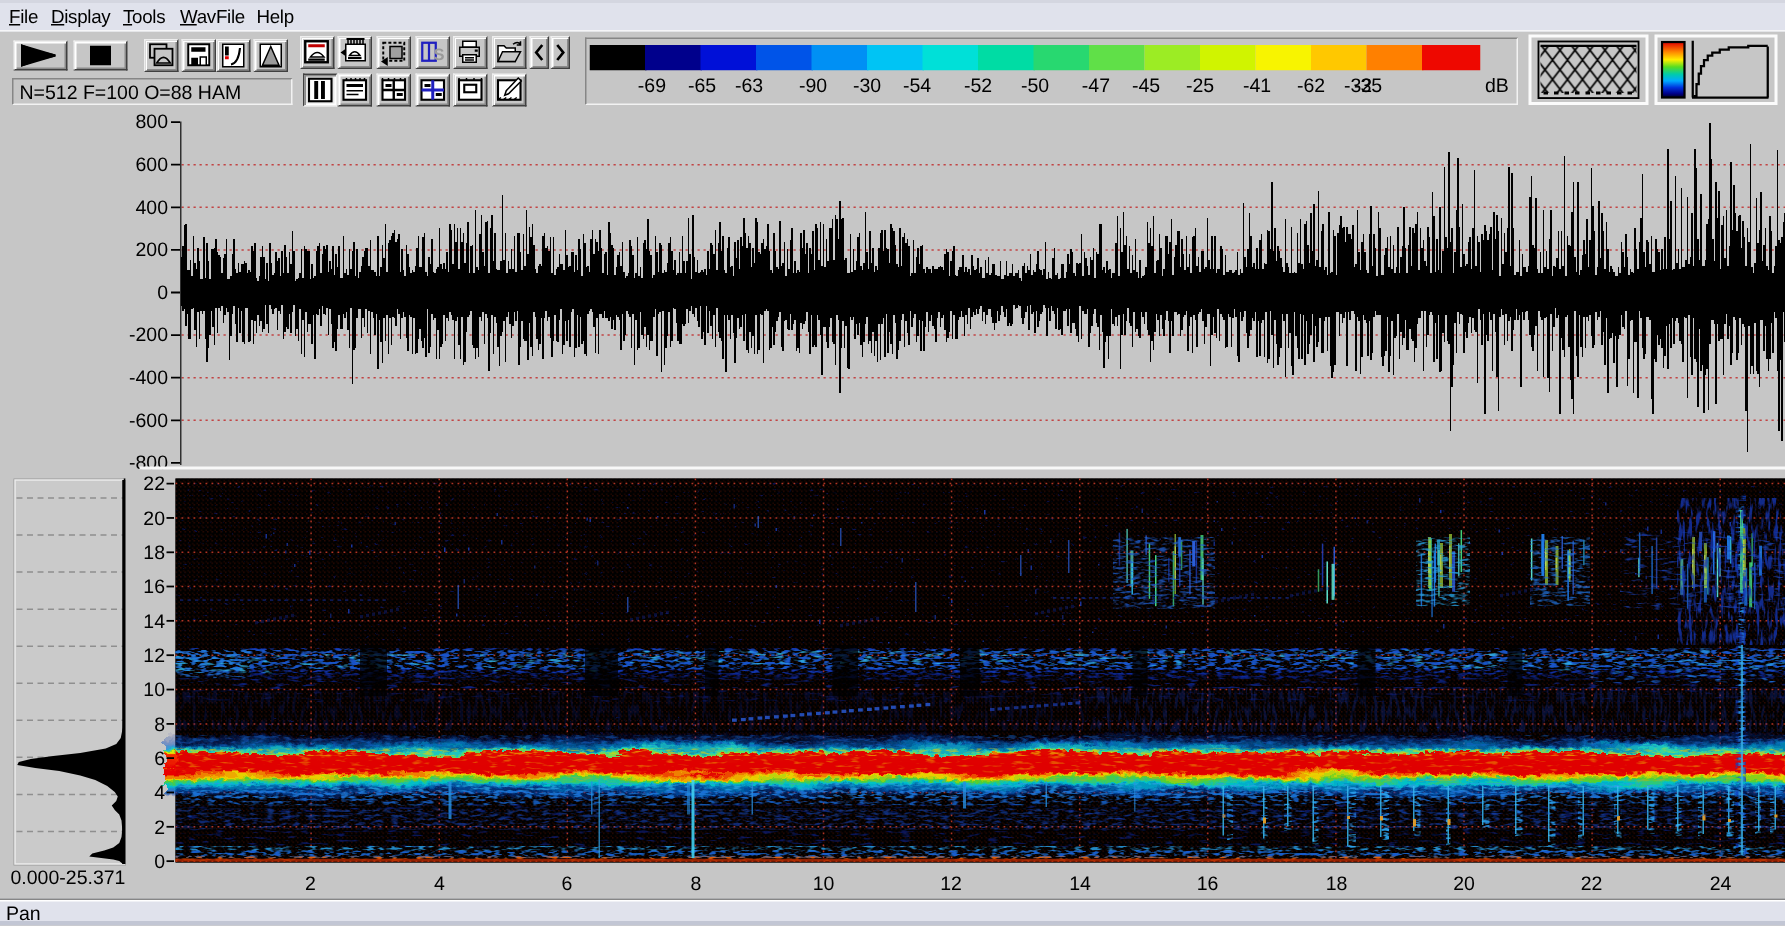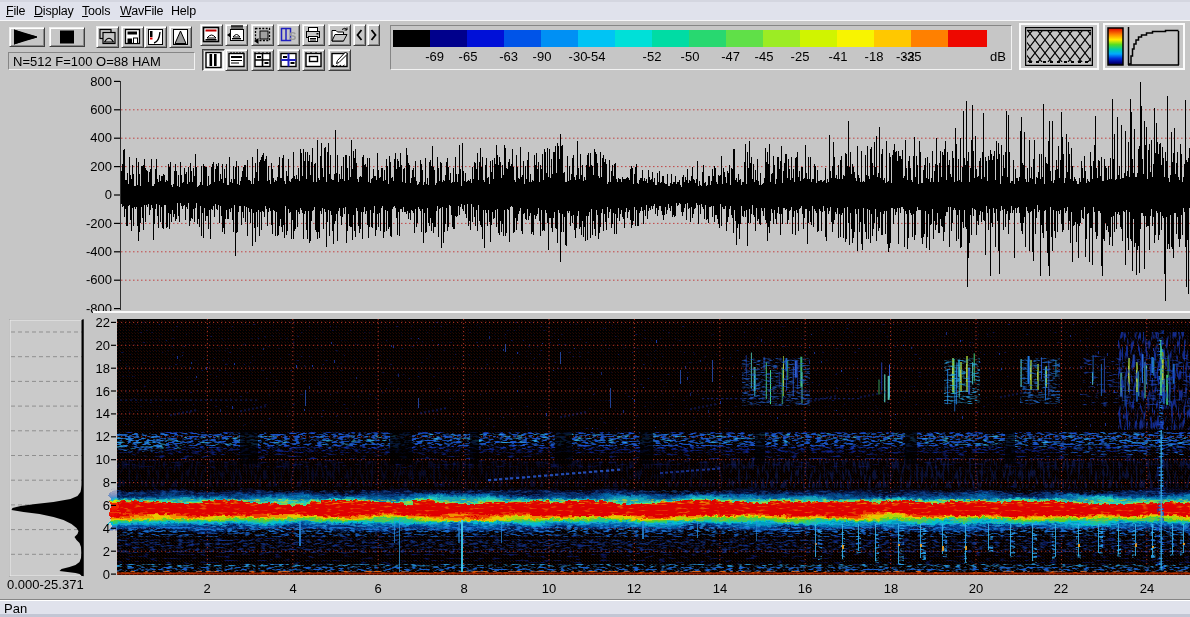--- a/index.html
+++ b/index.html
@@ -166,31 +166,31 @@
       <rect x="333" width="37" height="17" fill="#60e048"></rect>
       <rect x="370" width="37" height="17" fill="#9cec24"></rect>
       <rect x="407" width="37" height="17" fill="#d0f400"></rect>
       <rect x="444" width="37" height="17" fill="#f8f400"></rect>
       <rect x="481" width="37" height="17" fill="#ffc800"></rect>
       <rect x="518" width="38" height="17" fill="#ff8000"></rect>
       <rect x="555" width="39" height="17" fill="#ee0800"></rect>
 </svg></div>
 <div class="lbl" style="left:416px;top:49px;width:28px;text-align:right;font-size:13px">-69</div>
 <div class="lbl" style="left:454px;top:49px;width:28px;text-align:center;font-size:13px">-65</div>
-<div class="lbl" style="left:490px;top:49px;width:28px;text-align:right;font-size:13px">-63</div>
+<div class="lbl" style="left:490px;top:49px;width:28px;text-align:left;font-size:13px">-63</div>
 <div class="lbl" style="left:528px;top:49px;width:28px;text-align:center;font-size:13px">-90</div>
 <div class="lbl" style="left:564px;top:49px;width:28px;text-align:center;font-size:13px">-30</div>
-<div class="lbl" style="left:582px;top:49px;width:28px;text-align:center;font-size:13px">-54</div>
+<div class="lbl" style="left:602px;top:49px;width:28px;text-align:left;font-size:13px">-54</div>
 <div class="lbl" style="left:638px;top:49px;width:28px;text-align:center;font-size:13px">-52</div>
 <div class="lbl" style="left:676px;top:49px;width:28px;text-align:center;font-size:13px">-50</div>
 <div class="lbl" style="left:712px;top:49px;width:28px;text-align:right;font-size:13px">-47</div>
 <div class="lbl" style="left:750px;top:49px;width:28px;text-align:center;font-size:13px">-45</div>
 <div class="lbl" style="left:786px;top:49px;width:28px;text-align:center;font-size:13px">-25</div>
 <div class="lbl" style="left:824px;top:49px;width:28px;text-align:center;font-size:13px">-41</div>
-<div class="lbl" style="left:860px;top:49px;width:28px;text-align:center;font-size:13px">-18</div>
+<div class="lbl" style="left:860px;top:49px;width:28px;text-align:center;font-size:13px">-62</div>
 <div class="lbl" style="left:898px;top:49px;width:28px;text-align:center;font-size:13px">-35</div>
 <div class="lbl" style="left:896px;top:49px;width:28px;text-align:left;font-size:13px">-32</div>
 <div class="lbl" style="left:990px;top:49px;font-size:13px">dB</div>
 
 <div class="abs" style="left:1019px;top:23px;width:80px;height:47px;background:#c6c6c6;border:2px solid #fbfbfb"></div>
 <div class="abs" style="left:1025px;top:27px;font-size:0">
 <svg width="68" height="39">
 <defs>
         <pattern id="net" width="10" height="13" patternUnits="userSpaceOnUse">
 <path d="M0 0 Q5 6.5 10 13 M0 13 Q5 6.5 10 0" fill="none" stroke="#000" stroke-width="1.1"></path>

